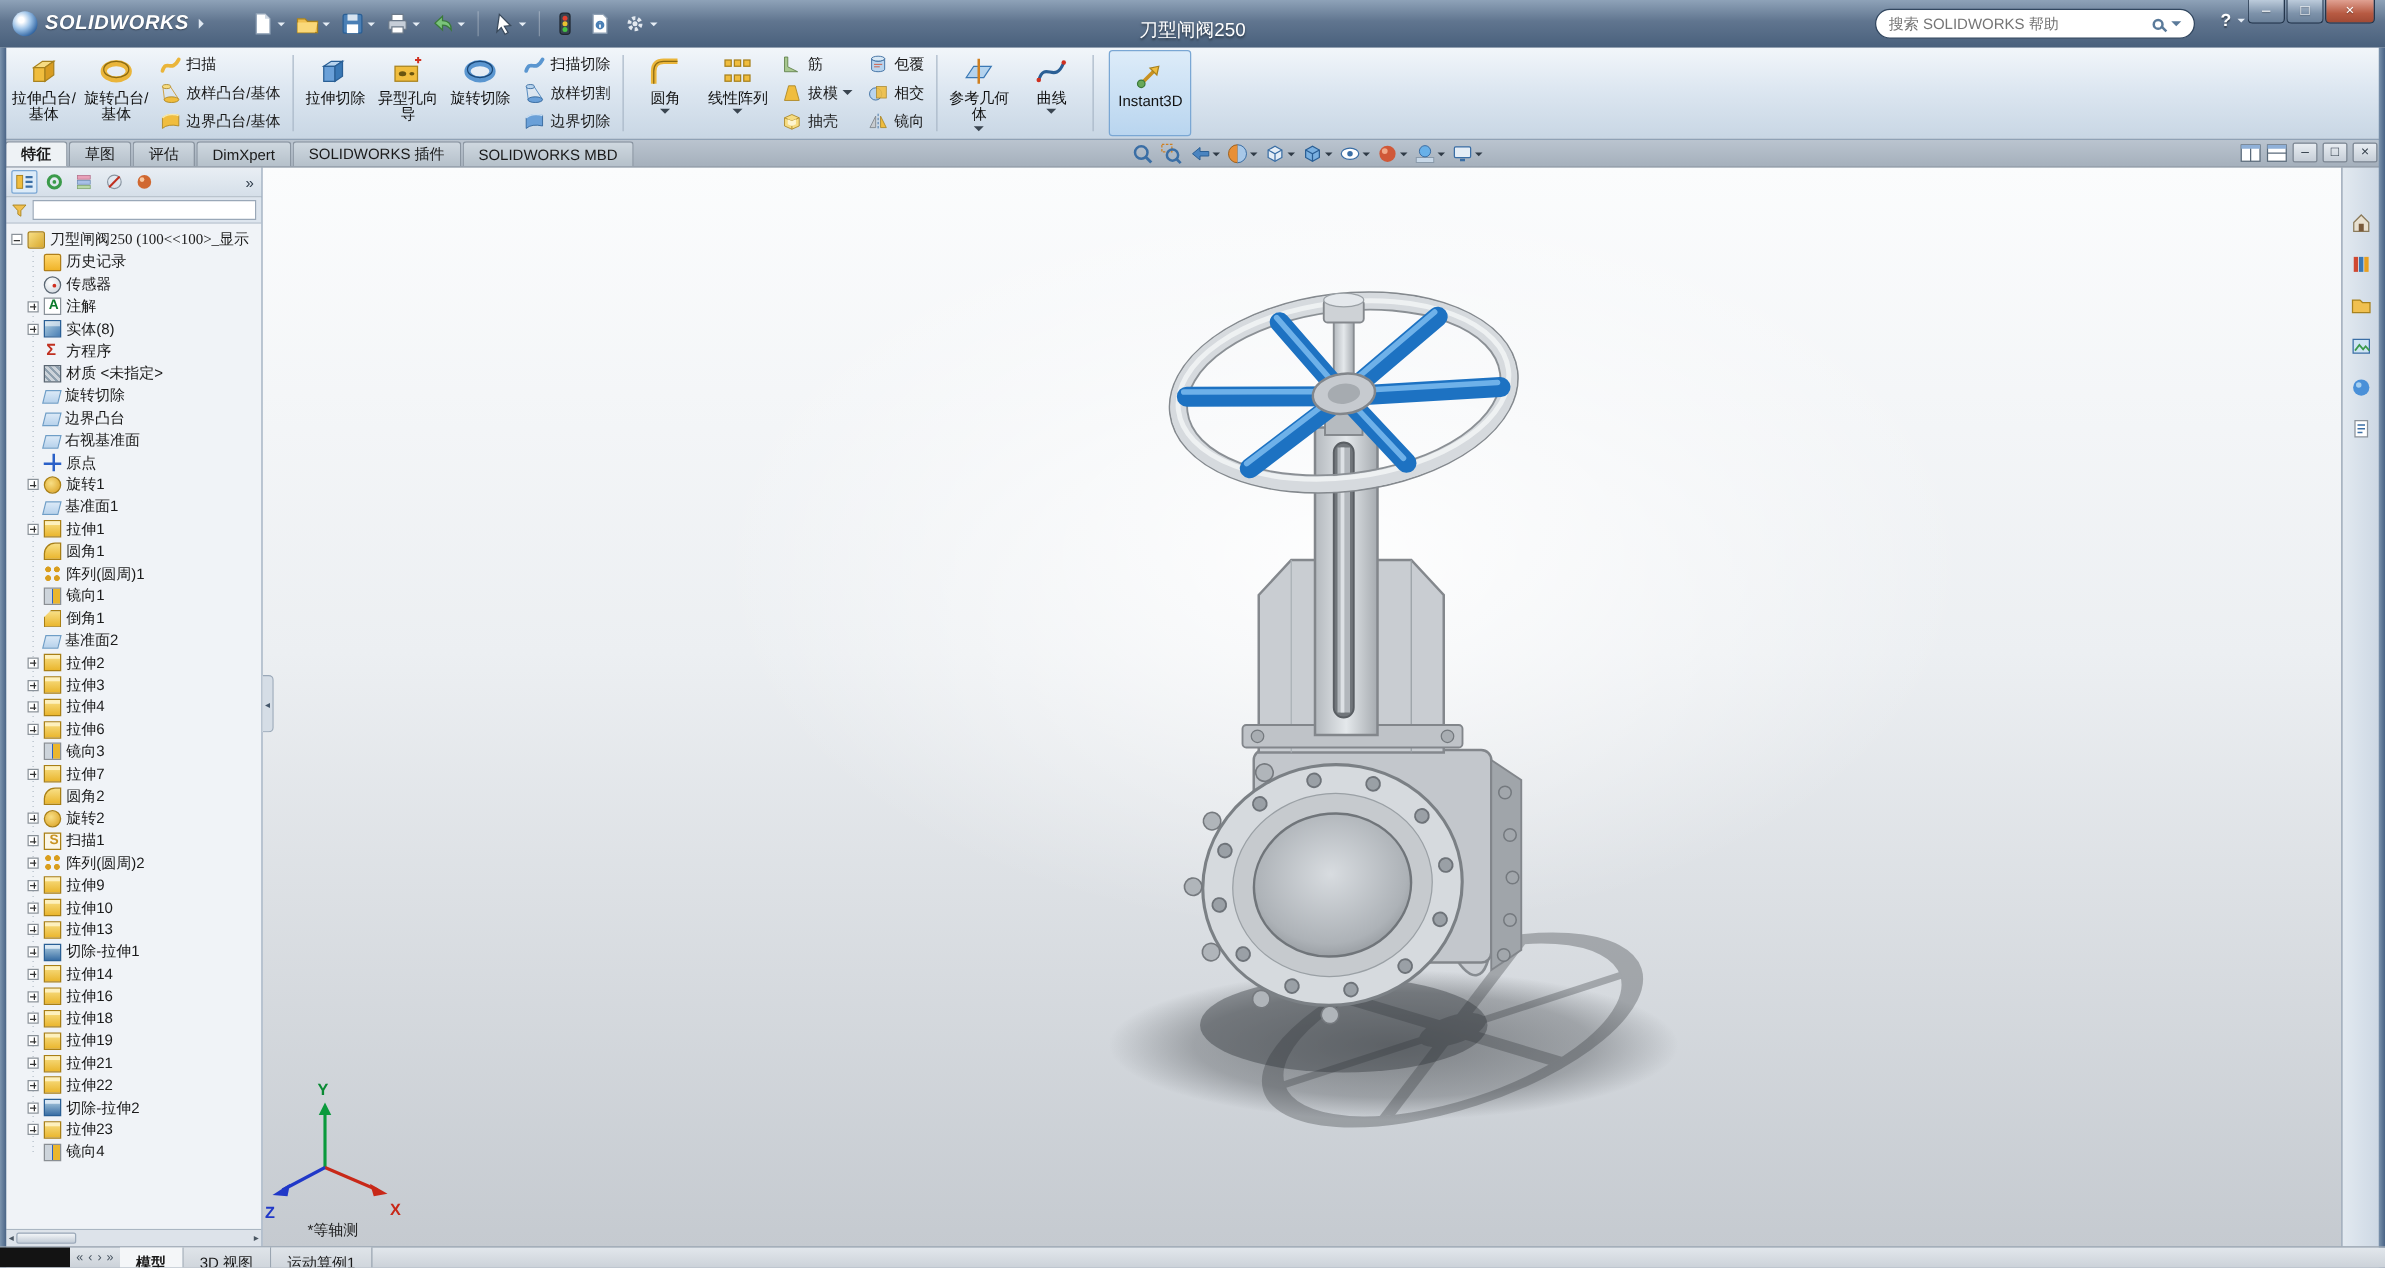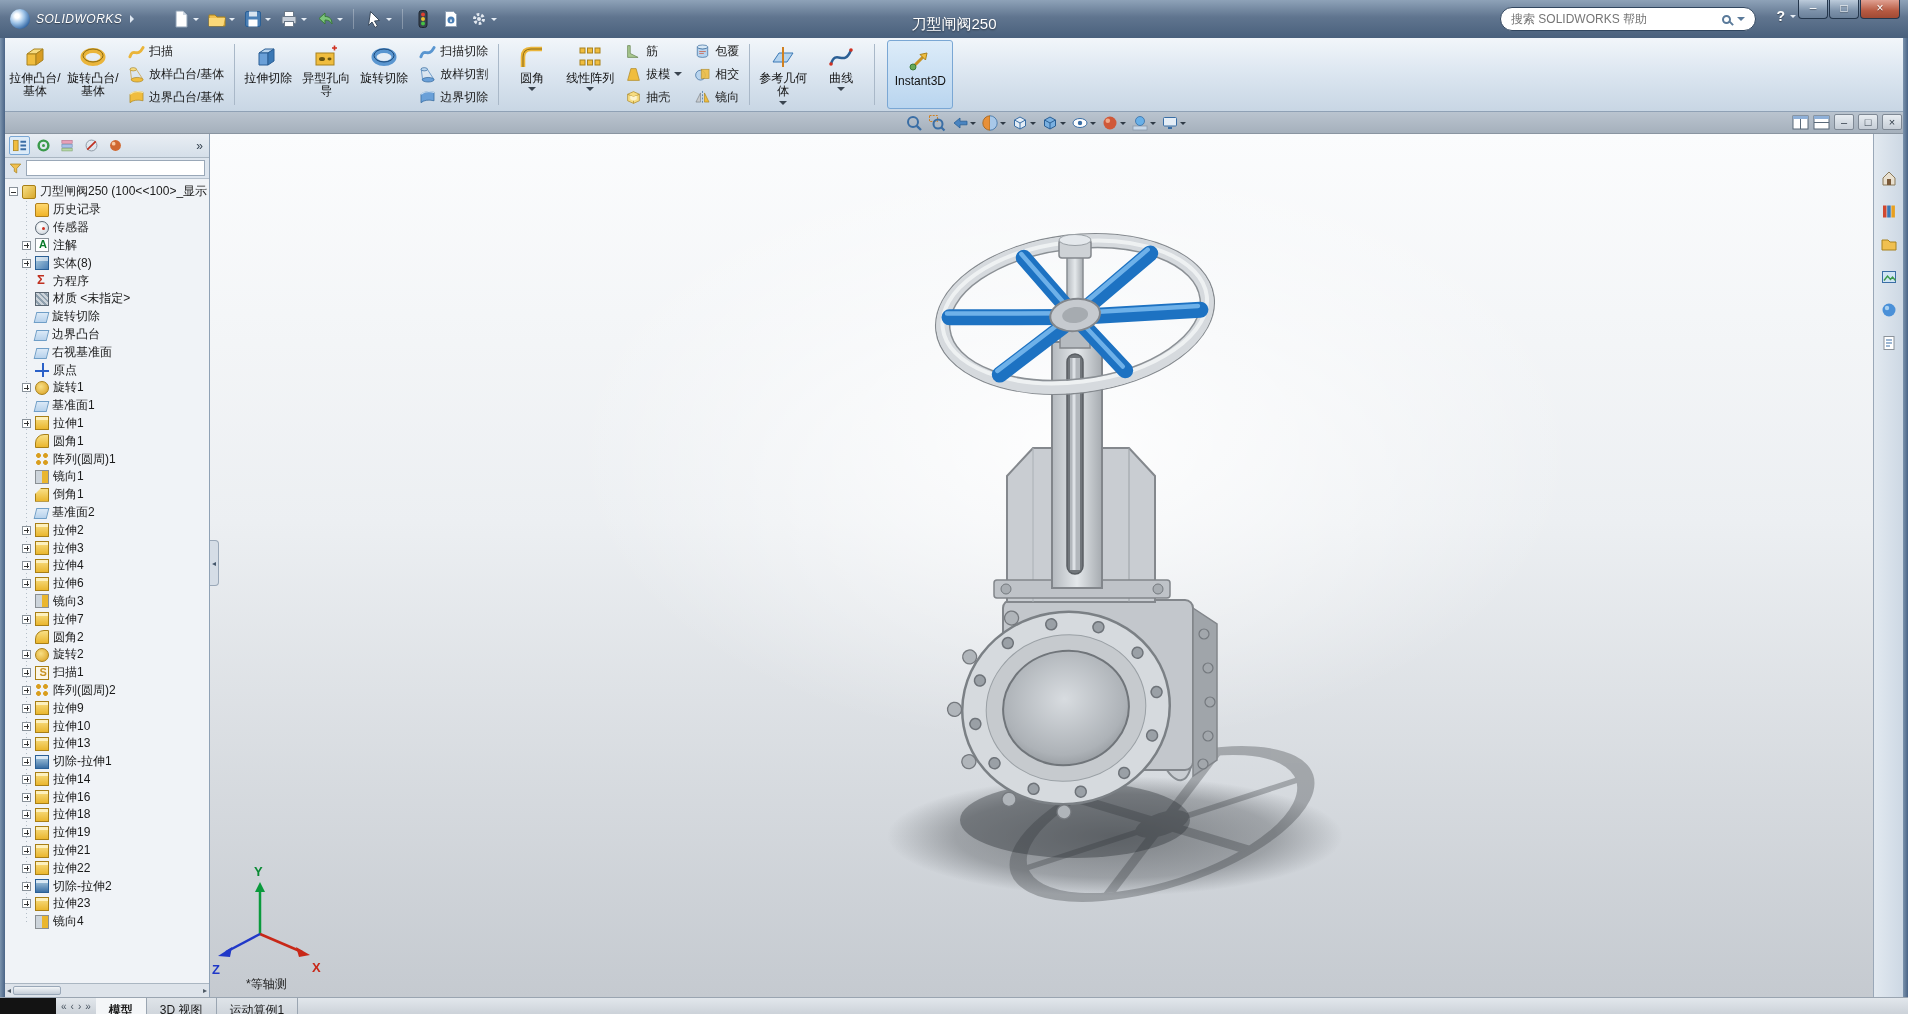--- a/index.html
+++ b/index.html
@@ -11,21 +11,21 @@
   .frame-l, .frame-r { position:absolute; top:38px; bottom:0; width:5px; background:linear-gradient(90deg,#7b93ad,#4a6486); z-index:5; }
   .frame-l { left:0; } .frame-r { right:0; }
 
   
   .titlebar { position:absolute; top:0; left:0; right:0; height:38px;
     background:linear-gradient(180deg,#8ea2b8 0%,#60758f 45%,#49607c 100%);
     display:flex; align-items:center; padding:0 10px; color:#fff; z-index:10; }
   .logo { display:flex; align-items:center; gap:6px; }
   .swirl { width:20px; height:20px; border-radius:50%;
     background:radial-gradient(circle at 35% 35%, #ffffff 12%, #9fc4e8 40%, #2a5f9e 78%); }
-  .brand { font-style:italic; font-weight:normal; font-size:12px; letter-spacing:.5px; text-shadow:0 1px 1px rgba(0,0,0,.4); }
+  .brand { font-style:italic; font-weight:bold; font-size:16px; letter-spacing:.5px; text-shadow:0 1px 1px rgba(0,0,0,.4); }
   .logo-caret { width:0;height:0;border:4px solid transparent;border-left-color:#dfe8f2;margin-left:2px; }
   .qat { display:flex; align-items:center; margin-left:30px; gap:2px; }
   .qbtn { height:26px; padding:0 3px; display:flex; align-items:center; border-radius:3px; cursor:default; }
   .qbtn svg { width:20px; height:20px; }
   .qcaret { width:0;height:0;border:3.5px solid transparent;border-top-color:#e6edf5;margin:4px 0 0 2px; }
   .qsep { width:1px; height:20px; background:rgba(255,255,255,.28); margin:0 5px; }
   .doc-title { position:absolute; left:50%; top:0; height:48px; transform:translateX(-50%);
     display:flex; align-items:center; font-size:15px; color:#fff; text-shadow:0 1px 2px rgba(0,0,0,.5); }
   .search { position:absolute; right:152px; top:7px; width:256px; height:24px; background:#fff;
     border:1px solid #31465f; border-radius:12px; display:flex; align-items:center; padding:0 10px; gap:6px; }
@@ -83,21 +83,21 @@
   .ptab.active { border-color:#7aa7d4; background:#dcebf8; }
   .ptab svg { width:15px; height:15px; }
   .chev { margin-left:auto; font-size:12px; color:#33404e; padding-right:2px; }
   .filter-row { height:21px; display:flex; align-items:center; gap:4px; padding:2px 4px;
     background:#dde5ee; border-bottom:1px solid #b5c0cc; }
   .filter-row svg { width:13px; height:13px; flex:none; }
   .filter-row input { flex:1; height:16px; border:1px solid #9aa8b8; background:#fff; outline:none; font-size:11px; padding:0 3px; }
   .tree { flex:1; overflow:hidden; padding:3px 0 0 4px; background:#f0f3f7; position:relative; }
   .tree-guide { position:absolute; left:21px; top:22px; bottom:60px; width:1px;
     background:repeating-linear-gradient(180deg,#b3bdc7 0 1px,transparent 1px 4px); }
-  .tree-root { display:flex; align-items:center; height:19px; }
+  .tree-root { display:flex; align-items:center; height:19px;font-family:Liberation Serif, serif; }
   .titem { display:flex; align-items:center; height:17.8px; padding-left:13px; }
   .tlabel { white-space:nowrap; font-size:12px; }
   .expander { width:9px; height:9px; border:1px solid #8a929a; background:#fff; margin-right:4px; position:relative; flex:none; }
   .expander::before { content:""; position:absolute; left:1px; top:3.5px; width:5px; height:1px; background:#333; }
   .expander.plus::after { content:""; position:absolute; left:3.5px; top:1px; width:1px; height:5px; background:#333; }
   .expander.none { border-color:transparent; background:transparent; }
   .expander.none::before { content:none; }
   .ti { width:14px; height:14px; margin-right:4px; flex:none; position:relative; }
   .ti.part { background:linear-gradient(135deg,#f8df85,#d8a82c); border:1px solid #a87f16; border-radius:2px; }
   .ti.folder { background:linear-gradient(#ffd76e,#f0b429); border:1px solid #b07f1a; border-radius:2px 2px 1px 1px; }
@@ -459,20 +459,47 @@
       <svg viewBox="0 0 26 26">
           <path d="M6 20 L18 8" stroke="#c89222" stroke-width="3"></path>
           <path d="M20 6 l-7 1.5 5.5 5.5 z" fill="#f0bd3e" stroke="#a8821e"></path>
           <circle cx="6" cy="20" r="3" fill="#68a858" stroke="#3a7a3a"></circle>
         </svg>
       <span>Instant3D</span>
     </div>
   </div>
 
   <div class="cmdtabs">
+    <div style="display:flex;align-items:flex-end;">
+
+        <div class="ctab active">
+          <span>特征</span>
+        </div>
+
+        <div class="ctab plain">
+          <span>草图</span>
+        </div>
+
+        <div class="ctab plain">
+          <span>评估</span>
+        </div>
+
+        <div class="ctab plain">
+          <span>DimXpert</span>
+        </div>
+
+        <div class="ctab plain">
+          <span>SOLIDWORKS 插件</span>
+        </div>
+
+        <div class="ctab plain">
+          <span>SOLIDWORKS MBD</span>
+        </div>
+
+    </div>
 
     <div class="headsup">
       <span class="hbtn">
         <svg viewBox="0 0 18 18">
             <circle cx="8" cy="8" r="5" fill="none" stroke="#3a6ea5" stroke-width="2"></circle>
             <line x1="11.8" y1="11.8" x2="16" y2="16" stroke="#3a6ea5" stroke-width="2.4"></line>
           </svg>
       </span>
       <span class="hbtn">
         <svg viewBox="0 0 18 18">

